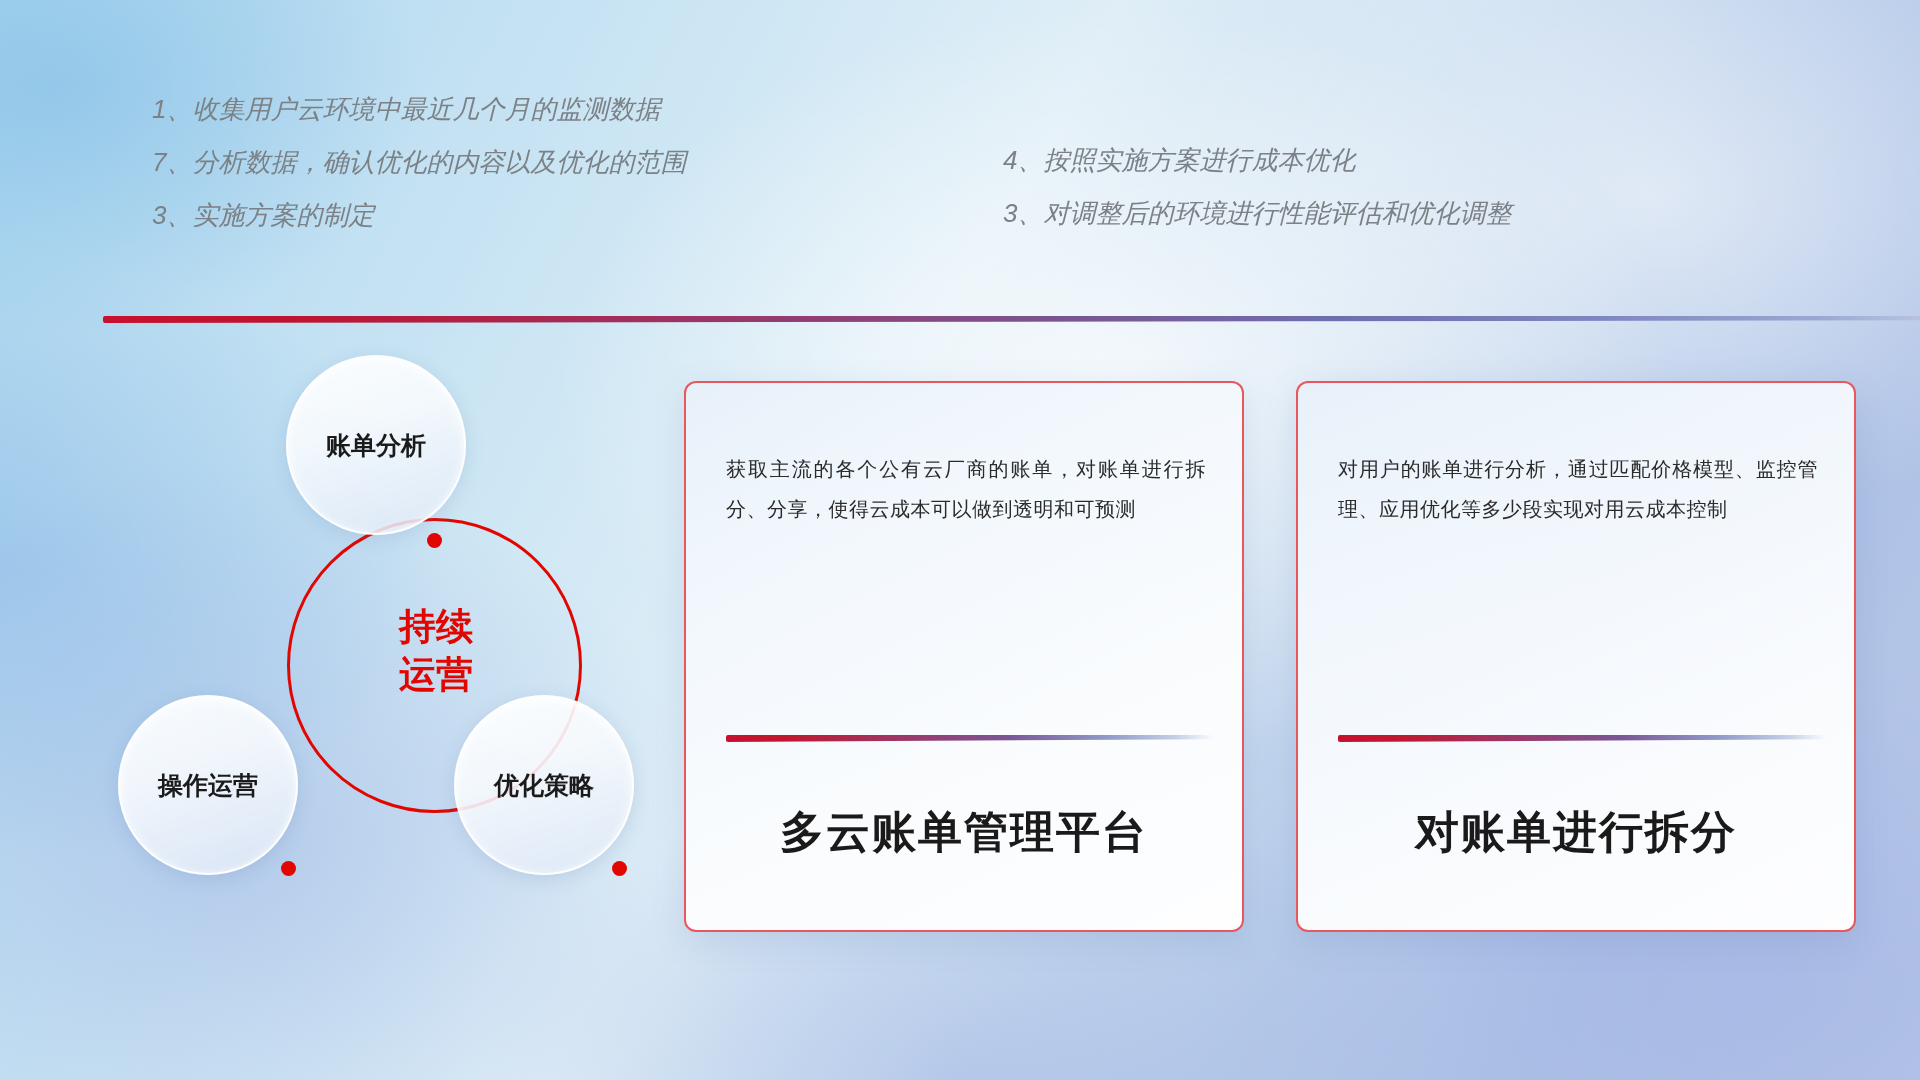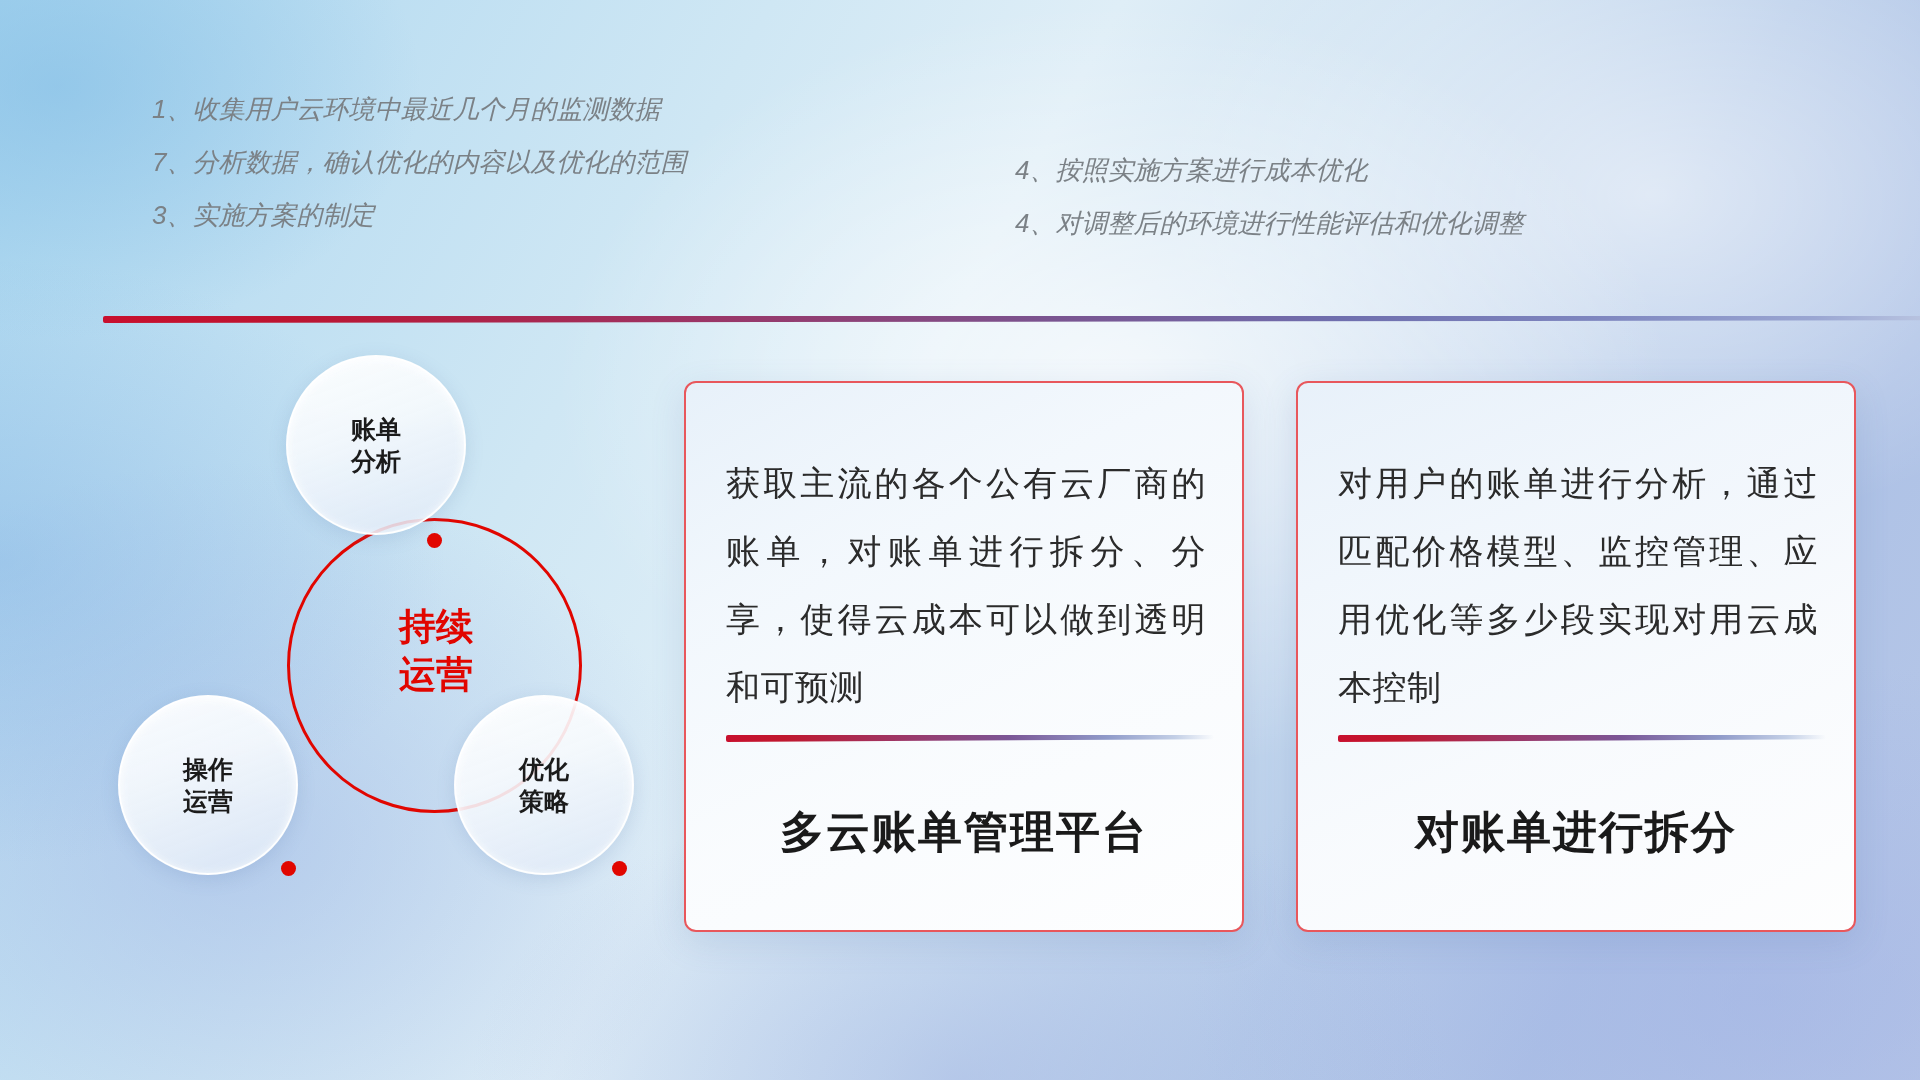--- a/index.html
+++ b/index.html
@@ -31,21 +31,21 @@
     background:
       radial-gradient(ellipse 520px 360px at 3% 8%, rgba(126,186,228,0.55) 0%, rgba(126,186,228,0) 70%),
       radial-gradient(ellipse 620px 420px at 0% 52%, rgba(120,170,225,0.40) 0%, rgba(120,170,225,0) 72%),
       radial-gradient(ellipse 700px 420px at 50% 100%, rgba(150,168,222,0.40) 0%, rgba(150,168,222,0) 70%);
   }
 
   
   .list{position:absolute;color:#7b8186;font-size:26px;line-height:1;white-space:nowrap;}
   .list .li{margin-bottom:27px;font-style:italic;}
   #list-left{left:152px;top:96px;}
-  #list-right{left:1003px;top:157px;margin-left:12px;}
+  #list-right{left:1003px;top:147px;}
 
   
   #divider{
     position:absolute;left:103px;top:316px;width:1820px;height:7px;
     background:linear-gradient(90deg,#c8102e 0%,#bd1430 10%,#9b3566 33%,#7a5490 52%,#6f6fae 68%,#7e86bf 82%,#9aa6d2 94%,#b8c3e0 100%);
     clip-path:polygon(0 0,100% 0,100% 62%,0 100%);
     border-radius:2px;
   }
 
   
@@ -53,21 +53,21 @@
   .ring{
     position:absolute;border:3px solid #e10600;border-radius:50%;
     box-sizing:border-box;background:transparent;
   }
   #ring-main{left:191px;top:163px;width:295px;height:295px;}
   .bubble{
     position:absolute;border-radius:50%;box-sizing:border-box;
     background:linear-gradient(160deg,rgba(255,255,255,0.93) 0%,rgba(247,250,253,0.90) 40%,rgba(221,232,246,0.85) 100%);
     border:2px solid rgba(255,255,255,0.95);
     box-shadow:0 4px 18px rgba(90,120,170,0.18), inset 0 2px 10px rgba(255,255,255,0.9);
-    display:flex;flex-direction:column;align-items:center;justify-content:center;
+    display:flex;flex-direction:row;align-items:center;justify-content:center;
     color:#1b1b1b;font-weight:bold;font-size:25px;line-height:1.28;text-align:center;
   }
   #bub-top{left:190px;top:0px;width:180px;height:180px;}
   #bub-left{left:22px;top:340px;width:180px;height:180px;text-align:center;}
   #bub-right{left:358px;top:340px;width:180px;height:180px;}
   .dot{position:absolute;width:15px;height:15px;border-radius:50%;background:#e10600;}
   #dot-top{left:331px;top:178px;}
   #dot-left{left:185px;top:506px;}
   #dot-right{left:516px;top:506px;}
   #venn-center{
@@ -84,21 +84,21 @@
        rgba(243,248,253,0.95) 30%,
        rgba(250,252,254,0.97) 60%,
        rgba(255,255,255,0.98) 100%);
     box-shadow:0 10px 34px rgba(80,110,165,0.16);
     overflow:hidden;
   }
   #card-1{left:684px;border-color:#e8575c;}
   #card-2{left:1296px;border-color:#e8575c;}
   .card-body{
     position:absolute;left:40px;right:36px;top:66px;
-    color:#2b2b2b;font-size:34px;line-height:2.0;letter-spacing:0.5px;
+    color:#2b2b2b;font-size:20px;line-height:2.0;letter-spacing:0.5px;
     text-align:justify;
   }
   .card-rule{
     position:absolute;left:40px;width:488px;height:7px;top:352px;
     clip-path:polygon(0 0,100% 0,100% 60%,0 100%);
     border-radius:2px;
   }
   #rule-1{background:linear-gradient(90deg,#c8102e 0%,#c0182f 12%,#9a3a6c 38%,#7b5696 58%,#8f9ac9 78%,#c3cfe6 92%,rgba(226,233,245,0) 100%);}
   #rule-2{background:linear-gradient(90deg,#c8102e 0%,#c0182f 12%,#9a3a6c 38%,#7b5696 58%,#8f9ac9 78%,#c3cfe6 92%,rgba(226,233,245,0) 100%);}
   .card-title{
@@ -113,21 +113,21 @@
 <div id="bg2"></div>
 
 <div class="list" id="list-left">
   <div class="li">1、收集用户云环境中最近几个月的监测数据</div>
   <div class="li">7、分析数据，确认优化的内容以及优化的范围</div>
   <div class="li">3、实施方案的制定</div>
 </div>
 
 <div class="list" id="list-right">
   <div class="li">4、按照实施方案进行成本优化</div>
-  <div class="li">4、对调整后的环境进行性能评估和优化调整</div>
+  <div class="li">3、对调整后的环境进行性能评估和优化调整</div>
 </div>
 
 <div id="divider"></div>
 
 <div id="venn">
   <div class="ring" id="ring-main"></div>
 
   <div id="venn-center">
     <div>持续</div>
     <div>运营</div>

